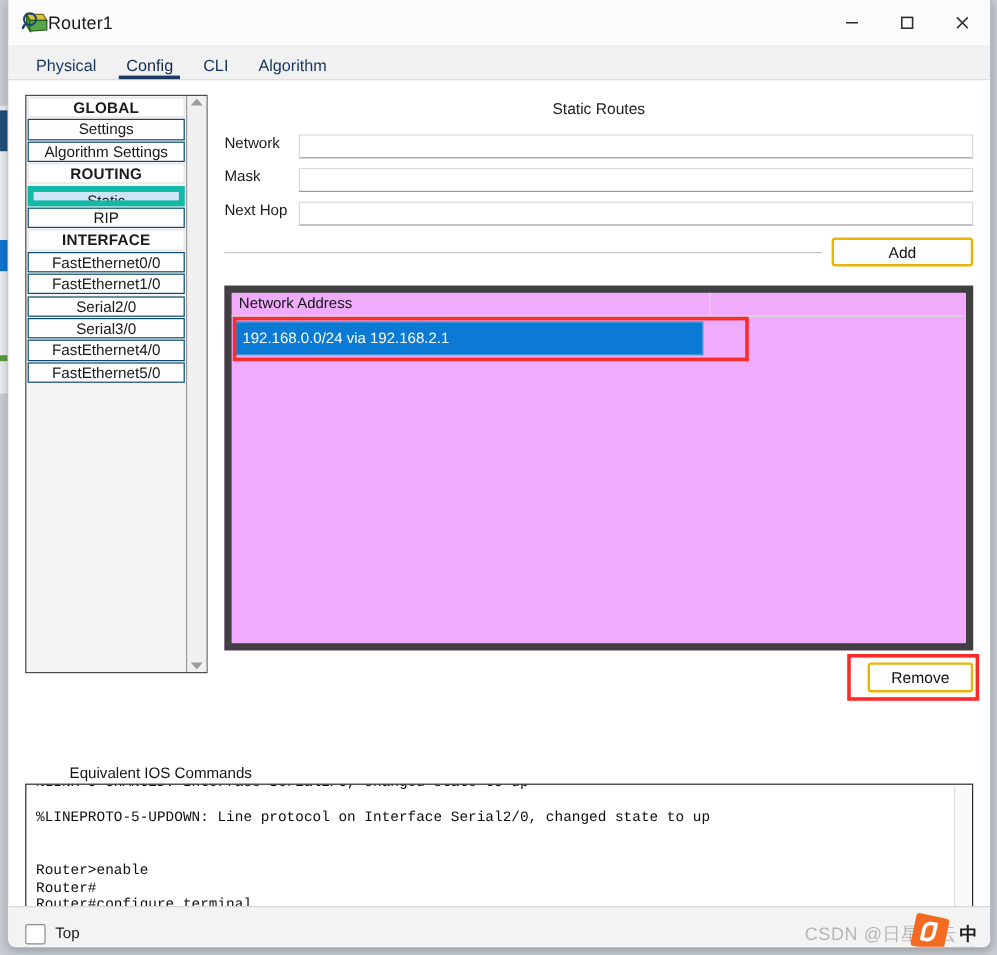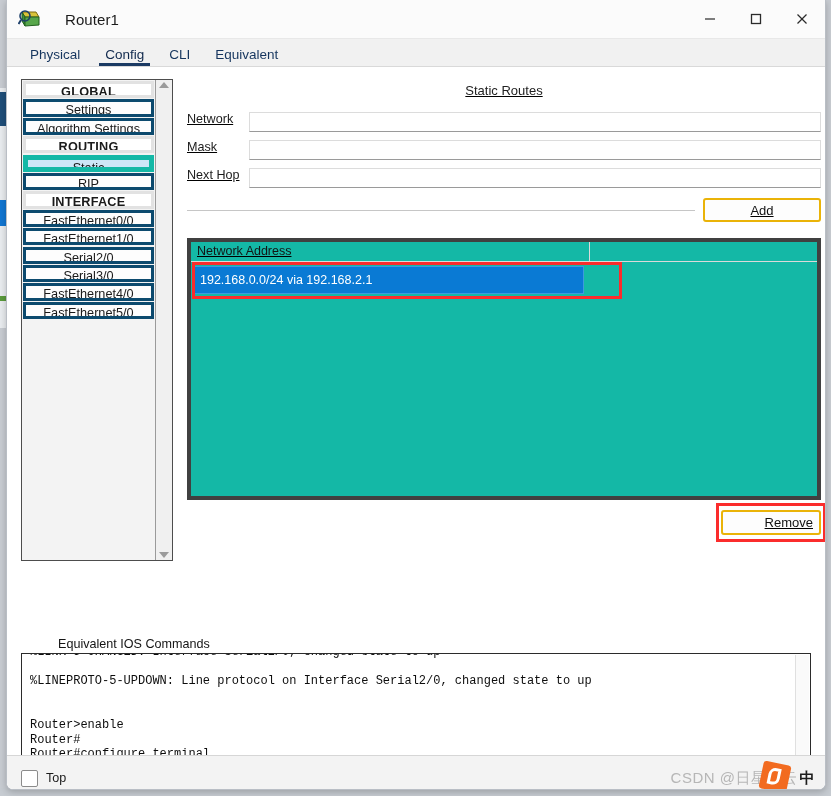--- a/index.html
+++ b/index.html
@@ -28,21 +28,21 @@
     box-shadow:0 2px 7px rgba(0,0,0,.22);
     overflow:hidden;
   }
   
   #titlebar{
     height:38px;background:#fbfbfb;display:flex;align-items:center;
     border-bottom:1px solid #e8e8e8;
   }
   #app-icon{width:22px;height:20px;margin-left:11px;position:relative;flex:none;}
   #title-text{
-    margin-left:25px;font-size:15px;color:#1b1b1b;letter-spacing:.1px;
+    margin-left:0;font-size:15px;color:#1b1b1b;letter-spacing:.1px;
   }
   .wincontrols{margin-left:auto;display:flex;height:38px;}
   .wc{width:46px;height:38px;display:flex;align-items:center;justify-content:center;}
   .wc svg{display:block;}
 
   
   #tabbar{
     height:28px;background:#f1f1f1;
     border-bottom:1px solid #d9d9d9;
     display:flex;align-items:flex-end;padding-left:14px;
@@ -62,36 +62,36 @@
 
   
   #sidebar{
     position:absolute;left:14px;top:12px;width:152px;height:482px;
     background:#f3f3f3;border:1px solid #4d4d4d;box-sizing:border-box;
     display:flex;
   }
   #tree{width:133px;padding:1px 1px 0 1px;box-sizing:border-box;}
   .tree-item{
     height:17.3px;line-height:17.3px;text-align:center;font-size:12.7px;color:#1a1a1a;
-    background:#fdfdfd;border:3px solid #0c4a6e;margin-bottom:1.1px;
+    background:#fdfdfd;border:1px solid #0c4a6e;margin-bottom:1.1px;
     box-sizing:border-box;white-space:nowrap;overflow:hidden;
   }
   .tree-item.header{font-weight:bold;background:#ffffff;border-color:#e2e2e2;letter-spacing:.2px;}
   .tree-item.selected{background:#cde6f7;border:5px solid #14b8a6;}
   #sb-scroll{
     width:17px;background:#f0f0f0;border-left:1px solid #9a9a9a;
     display:flex;flex-direction:column;justify-content:space-between;align-items:center;
     padding:2px 0;box-sizing:border-box;
   }
   .arrow{width:0;height:0;}
   .arrow.up{border-left:5px solid transparent;border-right:5px solid transparent;border-bottom:6px solid #9b9b9b;}
   .arrow.down{border-left:5px solid transparent;border-right:5px solid transparent;border-top:6px solid #9b9b9b;}
 
   
-  #pane{position:absolute;left:180px;top:12px;right:4px;top:12px;text-decoration:underline;}
+  #pane{position:absolute;left:180px;top:12px;right:14px;top:12px;}
   #pane-title{text-align:center;font-size:13px;color:#222;margin:4px 0 14px 0;}
 
   .form-row{display:flex;align-items:flex-start;margin-bottom:8px;}
   .form-label{width:62px;font-size:12.6px;color:#1b1b1b;flex:none;}
   .field{
     flex:1;height:20px;background:#fff;border:1px solid #dcdcdc;border-bottom:1px solid #9a9a9a;
     box-sizing:border-box;font-size:12.5px;color:#111;padding:0 4px;outline:none;
     font-family:"Liberation Sans", sans-serif;
   }
   #add-row{display:flex;align-items:center;margin-top:10px;}
@@ -99,34 +99,34 @@
   .btn{
     background:#fdfdfd;border:2px solid #eab308;border-radius:3px;
     font-size:13px;color:#111;font-family:"Liberation Sans", sans-serif;
     cursor:default;
   }
   #add-btn{width:118px;height:24px;}
 
   
   #list-wrap{margin-top:16px;position:relative;}
   #list{
-    height:262px;background:#14b8a6;border:4px solid #404040;box-sizing:border-box;position:relative;
+    height:304px;background:#f0abfc;border:6px solid #404040;box-sizing:border-box;position:relative;
   }
   #list-head{
     height:20px;border-bottom:1px solid #dadada;font-size:12.5px;color:#141414;
     padding:2px 0 0 6px;box-sizing:border-box;position:relative;
   }
   #col-div{position:absolute;left:398px;top:0;bottom:0;width:1px;background:#dadada;}
   #row-sel{
     position:absolute;left:3px;top:24px;width:390px;height:28px;background:#0a7ad4;
     border:1px solid #3d9ade;box-sizing:border-box;
     font-size:12.5px;color:#fff;line-height:26px;padding-left:5px;
   }
   #remove-row{display:flex;justify-content:flex-end;margin-top:10px;position:relative;}
-  #remove-btn{width:100px;height:25px;text-align:right;}
+  #remove-btn{width:88px;height:25px;}
 
   
   .redbox{position:absolute;border:3px solid #fb2c2c;box-sizing:border-box;pointer-events:none;}
   #redbox-row{left:1px;top:20px;width:430px;height:37px;}
   #redbox-remove{right:-5px;top:-7px;width:110px;height:39px;}
 
   
   #ios-label{
     position:absolute;left:14px;top:570px;font-size:12.6px;color:#141414;margin-left:37px;
   }
@@ -207,21 +207,21 @@
             <line x1="10.5" y1="1.5" x2="1.5" y2="10.5" stroke="#2b2b2b" stroke-width="1.3"></line>
           </svg>
       </div>
     </div>
   </div>
 
   <div id="tabbar">
     <div class="tab">Physical</div>
     <div class="tab active">Config</div>
     <div class="tab">CLI</div>
-    <div class="tab">Equivalent</div>
+    <div class="tab">Algorithm</div>
   </div>
 
   <div id="content">
 
     <div id="sidebar">
       <div id="tree">
         <div class="tree-item header">GLOBAL</div>
         <div class="tree-item">Settings</div>
         <div class="tree-item">Algorithm Settings</div>
         <div class="tree-item header">ROUTING</div>

